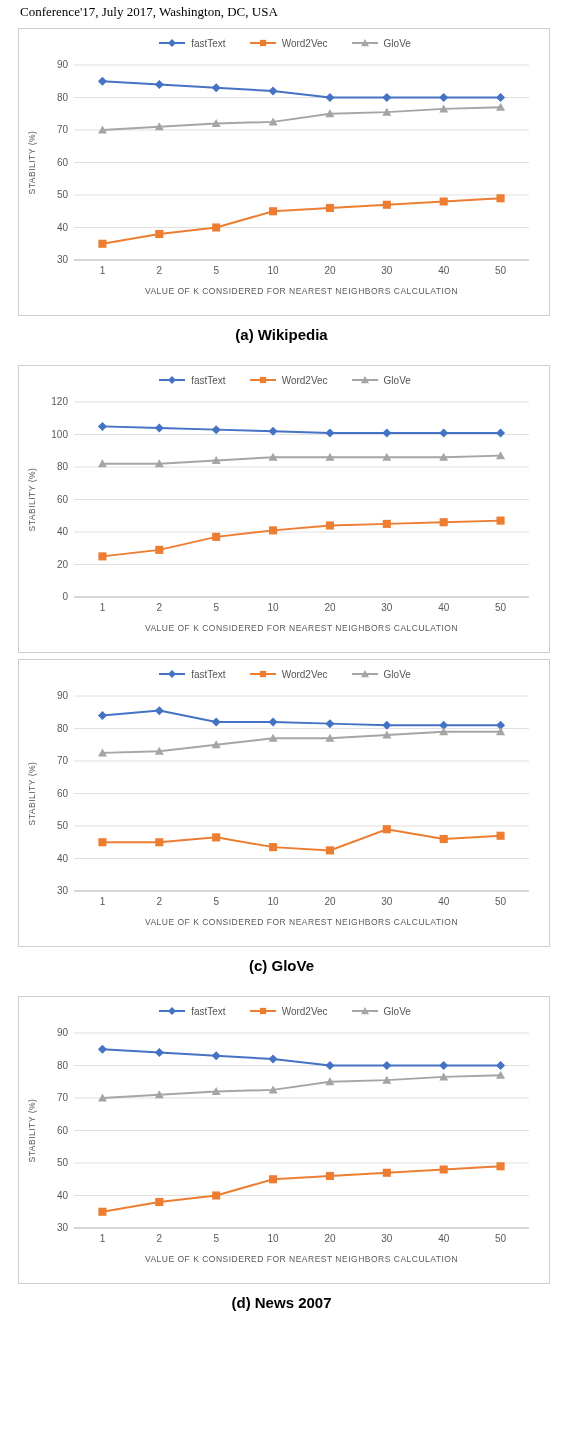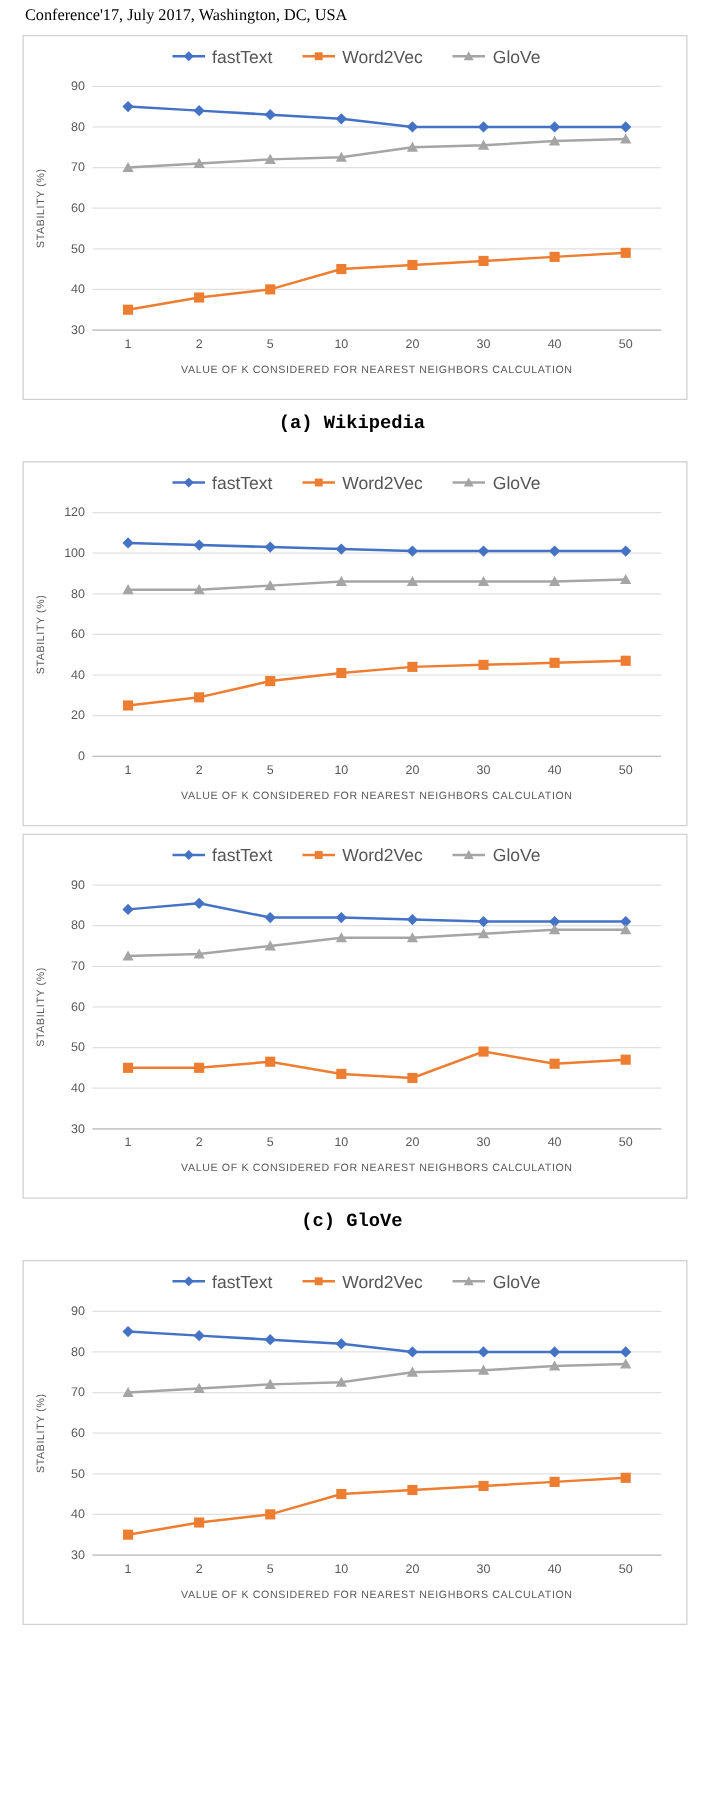--- a/index.html
+++ b/index.html
@@ -18,39 +18,39 @@
     margin: 6px 18px 0 18px;
     border: 1px solid #d0d0d0;
     background: #fff;
     padding-top: 4px;
   }
   .legend {
     display: flex;
     justify-content: center;
     gap: 22px;
     font-family: Arial, sans-serif;
-    font-size: 14px;
+    font-size: 10px;
     color: #555;
     padding: 4px 0 6px 0;
     align-items: flex-end;
   }
   .legend-item {
     display: inline-flex;
     align-items: center;
     gap: 4px;
   }
   svg.plot {
     display: block;
   }
   .caption {
     text-align: center;
     font-weight: bold;
     font-size: 15px;
     padding: 10px 5px 16px 0;
-    font-family: Liberation Mono, monospace;
+    font-family: Liberation Sans, sans-serif;
   }
   .axis-label {
     font-family: Arial, sans-serif;
     font-size: 8.5px;
     fill: #595959;
     letter-spacing: 0.5px;
   }
   .tick-label {
     font-family: Arial, sans-serif;
     font-size: 10px;
@@ -382,13 +382,14 @@
         <polygon points="197.1875,64 201.6875,72.1 192.6875,72.1" fill="#A5A5A5"></polygon>
         <polygon points="254.0625,62.375 258.5625,70.475 249.5625,70.475" fill="#A5A5A5"></polygon>
         <polygon points="310.9375,54.25 315.4375,62.35 306.4375,62.35" fill="#A5A5A5"></polygon>
         <polygon points="367.8125,52.625 372.3125,60.725 363.3125,60.725" fill="#A5A5A5"></polygon>
         <polygon points="424.6875,49.375 429.1875,57.475 420.1875,57.475" fill="#A5A5A5"></polygon>
         <polygon points="481.5625,47.75 486.0625,55.85 477.0625,55.85" fill="#A5A5A5"></polygon>
         <text class="axis-label" x="282.5" y="239" text-anchor="middle">VALUE OF K CONSIDERED FOR NEAREST NEIGHBORS CALCULATION</text>
         <text class="axis-label" x="16" y="107.5" text-anchor="middle" transform="rotate(-90 16 107.5)">STABILITY (%)</text>
       </svg>
   </div>
+  <div class="caption">(d) News 2007</div>
   </div>
 
 </body></html>

